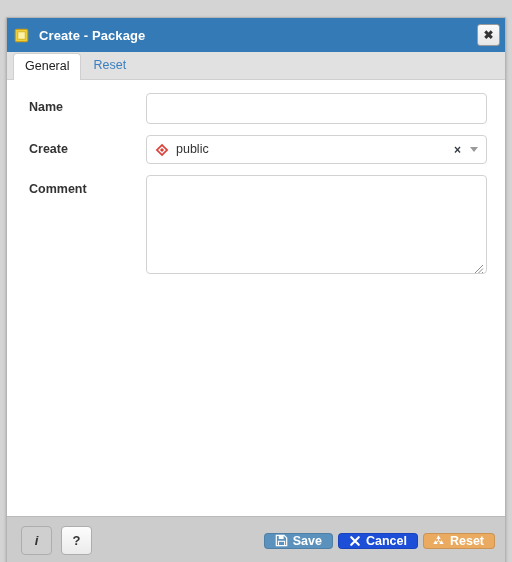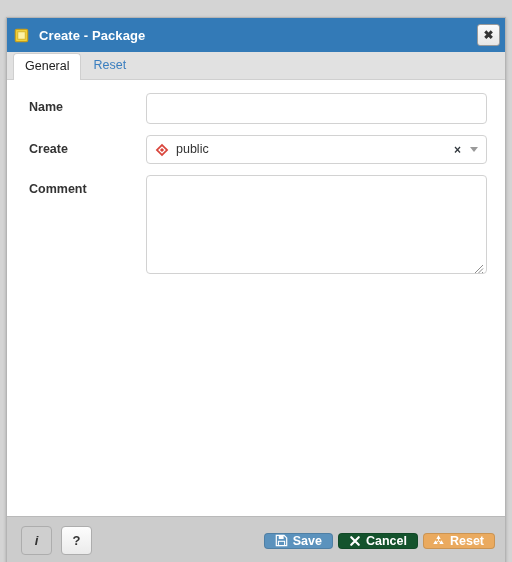--- a/index.html
+++ b/index.html
@@ -257,21 +257,21 @@
     padding: 0 10px;
     color: #ffffff;
     font-size: 12.5px;
     font-weight: bold;
     cursor: pointer;
     box-sizing: border-box;
     white-space: nowrap;
   }
   .act-btn .glyph { display: flex; align-items: center; }
   .btn-save   { background: #5b92bd; }
-  .btn-cancel { background: #14532d; }
+  .btn-cancel { background: #1d4ed8; }
   .btn-reset  { background: #eaaa5f; padding-left: 8px; }
 </style>
 </head>
 <body>
 
 <div class="dialog">
 
   <div class="titlebar">
     <span class="pkg-icon">
       <svg width="15" height="15" viewBox="0 0 16 16">

